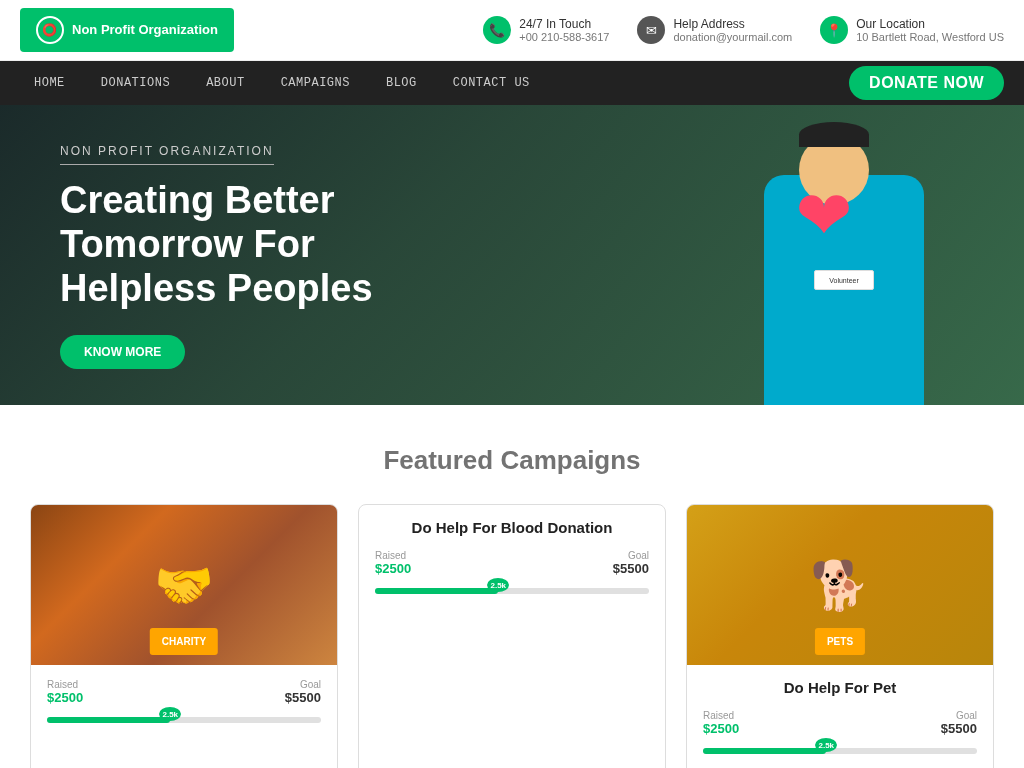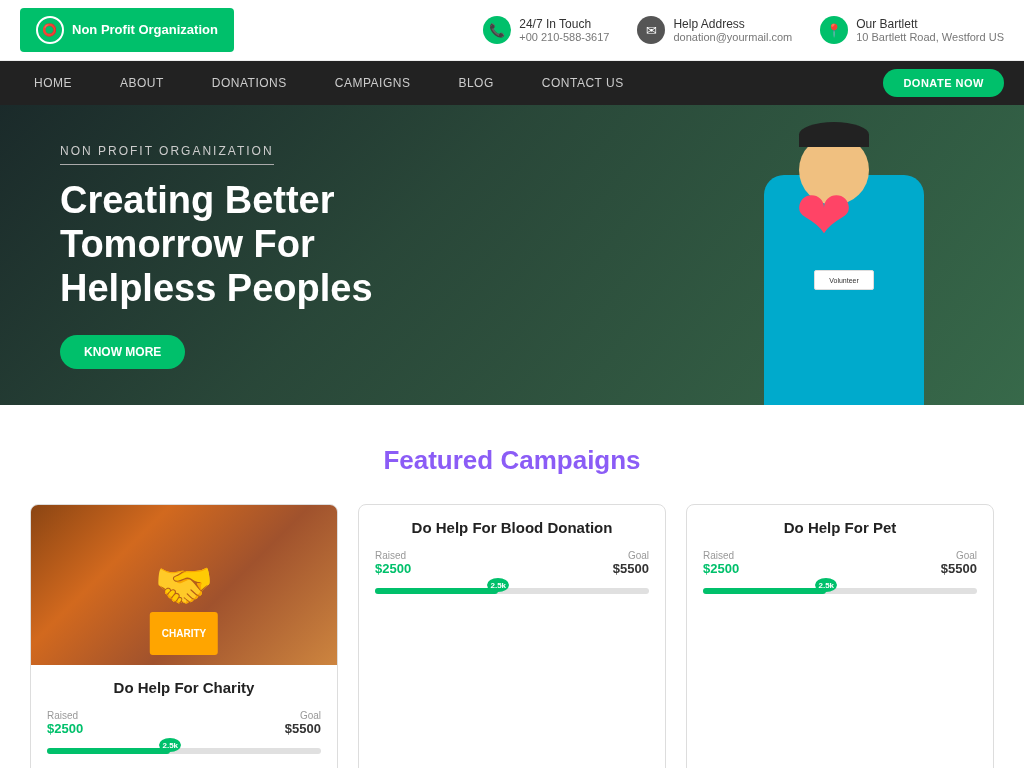--- a/index.html
+++ b/index.html
@@ -14,40 +14,40 @@
     .contact-item { display: flex; align-items: center; gap: 8px; }
     .contact-icon { width: 28px; height: 28px; border-radius: 50%; display: flex; align-items: center; justify-content: center; font-size: 13px; }
     .contact-icon.phone { background: #00c06b; color: #fff; }
     .contact-icon.email { background: #555; color: #fff; }
     .contact-icon.location { background: #00c06b; color: #fff; }
     .contact-info .label { font-size: 12px; font-weight: normal; color: #333; }
     .contact-info .value { font-size: 11px; color: #777; }
 
     
     .nav { background: #222; display: flex; align-items: center; padding: 0 20px; height: 44px; }
-    .nav-links { display: flex; gap: 20px; flex: 1; }
+    .nav-links { display: flex; gap: 8px; flex: 1; font-family: Liberation Mono, monospace; }
     .nav-link { color: #ccc; text-decoration: none; font-size: 12px; padding: 0 14px; height: 44px; display: flex; align-items: center; text-transform: uppercase; letter-spacing: 0.5px; }
-    .donate-btn { background: #00c06b; color: #fff; border: none; padding: 8px 20px; border-radius: 20px; font-size: 11px; font-weight: bold; text-transform: uppercase; cursor: pointer; letter-spacing: 0.5px; margin-left: auto; }
+    .donate-btn { background: #00c06b; color: #fff; border: none; padding: 8px 20px; border-radius: 20px; font-size: 16px; font-weight: bold; text-transform: uppercase; cursor: pointer; letter-spacing: 0.5px; margin-left: auto; }
 
     
     .hero { position: relative; height: 300px; background: linear-gradient(to right, rgba(30,40,40,0.85) 50%, rgba(0,180,100,0.3) 100%), #2a3a3a; overflow: hidden; display: flex; align-items: center; }
     .hero-bg { position: absolute; inset: 0; background: linear-gradient(135deg, #1a2a2a 0%, #2a4a3a 40%, #3a6a4a 100%); opacity: 0.9; }
     .hero-content { position: relative; z-index: 2; padding: 0 60px; max-width: 520px; }
     .hero-subtitle { color: #ccc; font-size: 12px; text-transform: uppercase; letter-spacing: 2px; border-bottom: 1px solid #aaa; padding-bottom: 6px; margin-bottom: 14px; display: inline-block; }
     .hero-title { color: #fff; font-size: 38px; font-weight: 900; line-height: 1.15; margin-bottom: 24px; }
     .hero-know-btn { background: #00c06b; color: #fff; border: none; padding: 10px 24px; border-radius: 20px; font-size: 12px; font-weight: bold; text-transform: uppercase; cursor: pointer; }
     .hero-person { position: absolute; right: 60px; bottom: 0; z-index: 3; }
 
     
     .campaigns-section { padding: 40px 30px; }
-    .section-title { text-align: center; font-size: 26px; font-weight: 900; color: #8b5cf6; margin-bottom: 28px; }
+    .section-title { text-align: center; font-size: 26px; font-weight: 900; color: #737373; margin-bottom: 28px; }
     .campaigns-grid { display: grid; grid-template-columns: repeat(3, 1fr); gap: 20px; }
     .campaign-card { border: 1px solid #ddd; border-radius: 8px; overflow: hidden; }
     .card-image { position: relative; height: 160px; overflow: hidden; }
-    .card-badge { position: absolute; bottom: 10px; left: 50%; transform: translateX(-50%); background: #ffa500; color: #fff; font-size: 10px; font-weight: bold; padding: 16px 12px; border-radius: 3px; text-transform: uppercase; white-space: nowrap; }
+    .card-badge { position: absolute; bottom: 10px; left: 50%; transform: translateX(-50%); background: #ffa500; color: #fff; font-size: 10px; font-weight: bold; padding: 8px 12px; border-radius: 3px; text-transform: uppercase; white-space: nowrap; }
     .card-body { padding: 14px 16px; }
     .card-title { text-align: center; font-size: 15px; font-weight: bold; color: #222; margin-bottom: 14px; }
     .card-progress { margin-bottom: 8px; }
     .progress-row { display: flex; justify-content: space-between; margin-bottom: 4px; }
     .progress-bar-container { position: relative; height: 6px; background: #e0e0e0; border-radius: 3px; margin: 12px 0 4px; }
     .progress-bar-fill { height: 100%; background: #00c06b; border-radius: 3px; }
     .progress-marker { position: absolute; top: -10px; width: 22px; height: 14px; background: #00c06b; border-radius: 50%; display: flex; align-items: center; justify-content: center; color: #fff; font-size: 8px; font-weight: bold; transform: translateX(-50%); }
 
     
     .img-charity { background: linear-gradient(135deg, #8B4513 0%, #D2691E 30%, #A0522D 60%, #cd853f 100%); position: relative; }
@@ -76,32 +76,32 @@
     <div class="contact-item">
       <div class="contact-icon email">✉</div>
       <div class="contact-info">
         <div class="label">Help Address</div>
         <div class="value">donation@yourmail.com</div>
       </div>
     </div>
     <div class="contact-item">
       <div class="contact-icon location">📍</div>
       <div class="contact-info">
-        <div class="label">Our Bartlett</div>
+        <div class="label">Our Location</div>
         <div class="value">10 Bartlett Road, Westford US</div>
       </div>
     </div>
   </div>
 </div>
 
 <nav class="nav">
   <div class="nav-links">
     <a class="nav-link">HOME</a>
+    <a class="nav-link">DONATIONS</a>
     <a class="nav-link">ABOUT</a>
-    <a class="nav-link">DONATIONS</a>
     <a class="nav-link">CAMPAIGNS</a>
     <a class="nav-link">BLOG</a>
     <a class="nav-link">CONTACT US</a>
   </div>
   <button class="donate-btn">DONATE NOW</button>
 </nav>
 
 <section class="hero">
   <div class="hero-bg"></div>
   <div class="hero-content">
@@ -128,21 +128,20 @@
 
 <section class="campaigns-section">
   <h2 class="section-title">Featured Campaigns</h2>
   <div class="campaigns-grid">
 
     <div class="campaign-card">
       <div class="card-image img-charity">
         <span class="card-badge">CHARITY</span>
       </div>
       <div class="card-body">
-        <div class="card-title">Do Help For Charity</div>
         <div class="card-progress">
           <div class="progress-row">
             <div>
               <div style="font-size:10px;color:#999;">Raised</div>
               <div style="font-size:13px;font-weight:bold;color:#00c06b;">$2500</div>
             </div>
             <div style="text-align:right;">
               <div style="font-size:10px;color:#999;">Goal</div>
               <div style="font-size:13px;font-weight:bold;color:#333;">$5500</div>
             </div>
@@ -173,20 +172,23 @@
           <div class="progress-bar-container">
             <div class="progress-bar-fill" style="width:45%;"></div>
             <div class="progress-marker" style="left:45%;">2.5k</div>
           </div>
         </div>
 
       </div>
     </div>
 
     <div class="campaign-card">
+      <div class="card-image img-pets">
+        <span class="card-badge">PETS</span>
+      </div>
       <div class="card-body">
         <div class="card-title">Do Help For Pet</div>
         <div class="card-progress">
           <div class="progress-row">
             <div>
               <div style="font-size:10px;color:#999;">Raised</div>
               <div style="font-size:13px;font-weight:bold;color:#00c06b;">$2500</div>
             </div>
             <div style="text-align:right;">
               <div style="font-size:10px;color:#999;">Goal</div>

